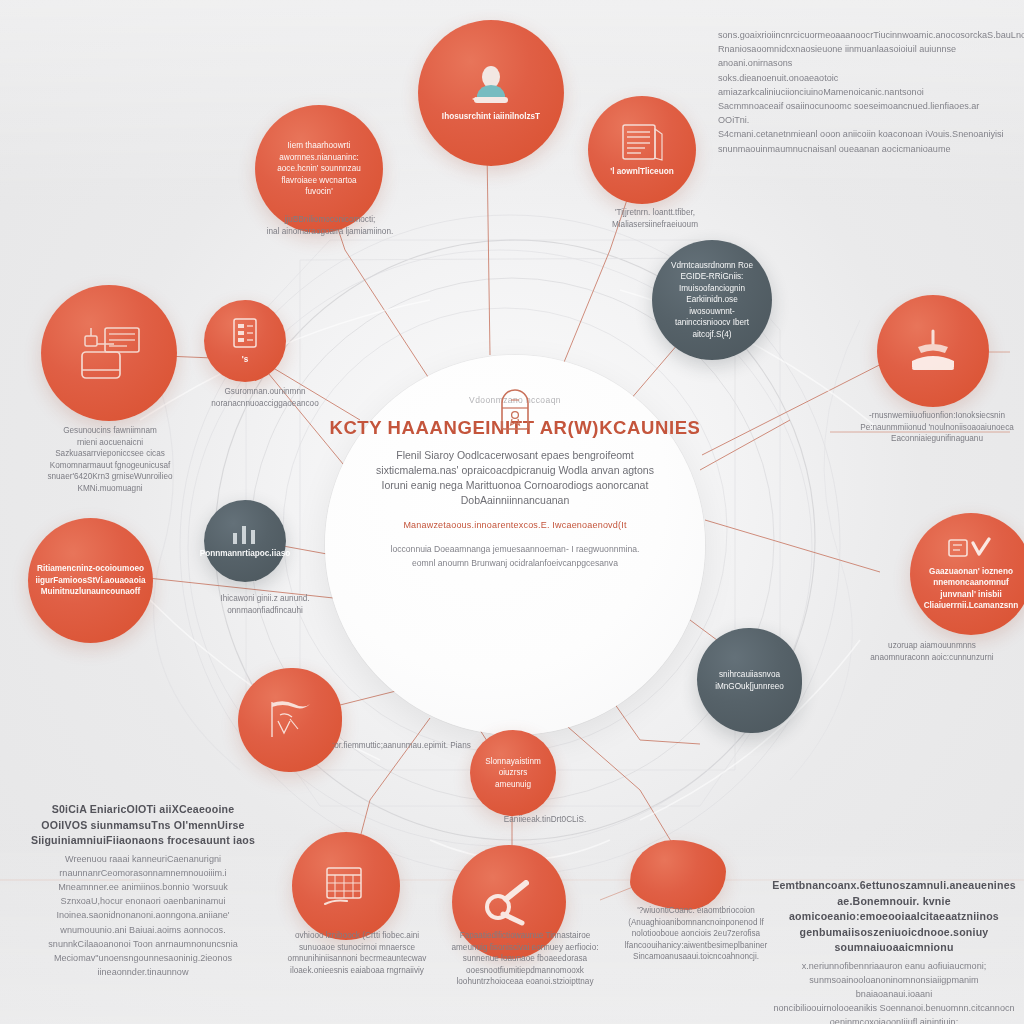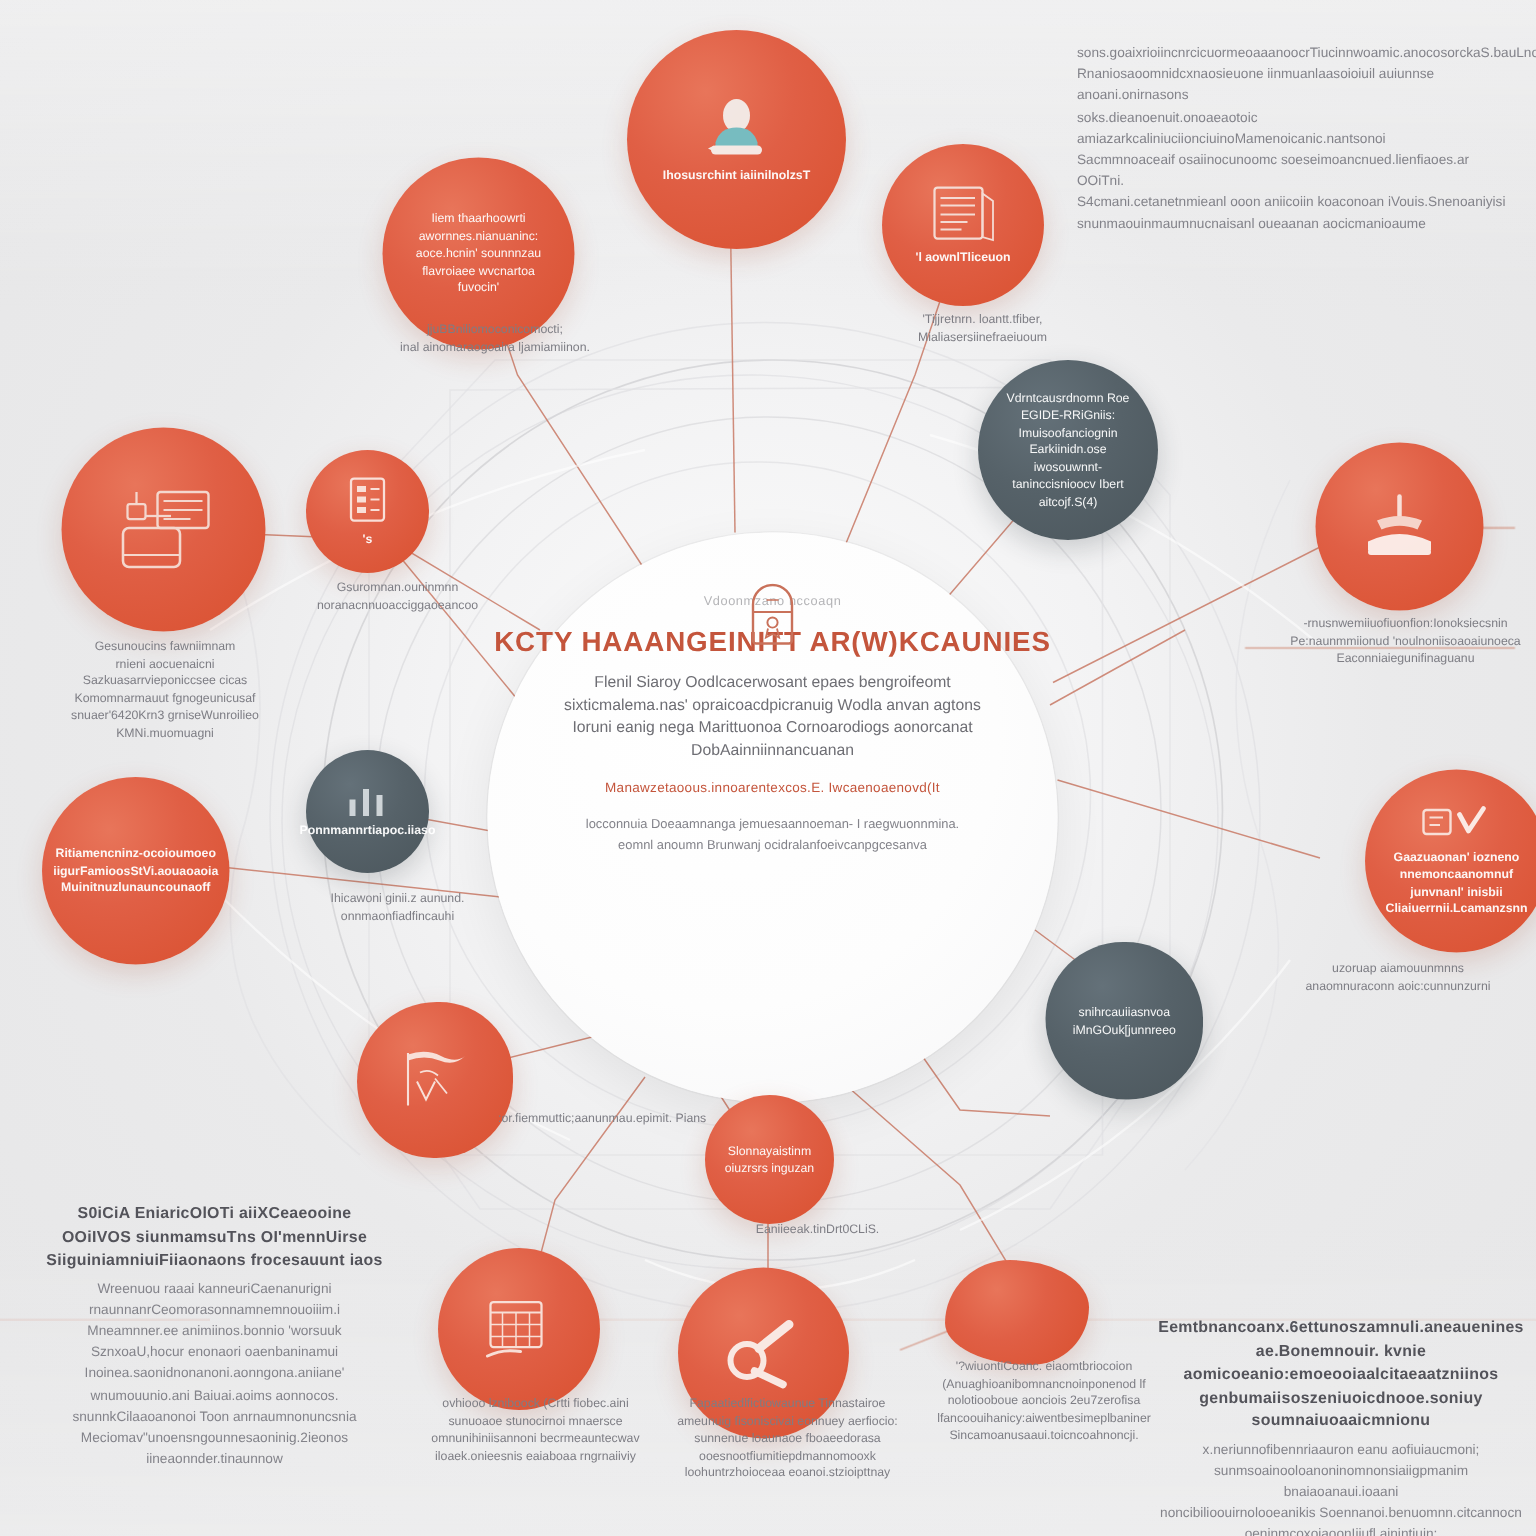--- a/index.html
+++ b/index.html
@@ -300,21 +300,21 @@
       <path d="M8 6 q12 -4 22 1 q10 5 16 0 l0 0 q-7 7 -17 3 q-10 -4 -21 0 Z" fill="#fae9e3"></path>
       <line x1="8" y1="5" x2="8" y2="40" stroke="#fae9e3" stroke-width="1.4"></line>
       <path d="M16 18 q6 -3 12 2" fill="none" stroke="#fae9e3" stroke-width="1.2"></path>
       <path d="M14 24 l6 12 l6 -12" fill="none" stroke="#fae9e3" stroke-width="1.3"></path>
       <path d="M26 22 l8 10" stroke="#fae9e3" stroke-width="1.2" fill="none"></path>
     </svg>
   </div>
   <div class="caption" style="left:332px;top:740px;width:215px;text-align:left;">:or.fiemmuttic;aanunmau.epimit. Pians</div>
 
   <div class="node red" style="left:470px;top:730px;width:86px;height:86px;">
-    <div class="node-label">Slonnayaistinm oiuzrsrs inguzan</div>
+    <div class="node-label">Slonnayaistinm oiuzrsrs ameunuig</div>
   </div>
   <div class="caption" style="left:470px;top:814px;width:150px;">Eaniieeak.tinDrt0CLiS.</div>
 
   <div class="node red" style="left:292px;top:832px;width:108px;height:108px;">
     <svg class="node-icon" width="50" height="44" viewBox="0 0 50 44">
       <rect x="6" y="4" width="34" height="30" rx="2" fill="none" stroke="#fae8e1" stroke-width="1.5"></rect>
       <line x1="6" y1="11" x2="40" y2="11" stroke="#fae8e1" stroke-width="1.4"></line>
       <line x1="14" y1="11" x2="14" y2="34" stroke="#fae8e1" stroke-width="1"></line>
       <line x1="23" y1="11" x2="23" y2="34" stroke="#fae8e1" stroke-width="1"></line>
       <line x1="32" y1="11" x2="32" y2="34" stroke="#fae8e1" stroke-width="1"></line>

